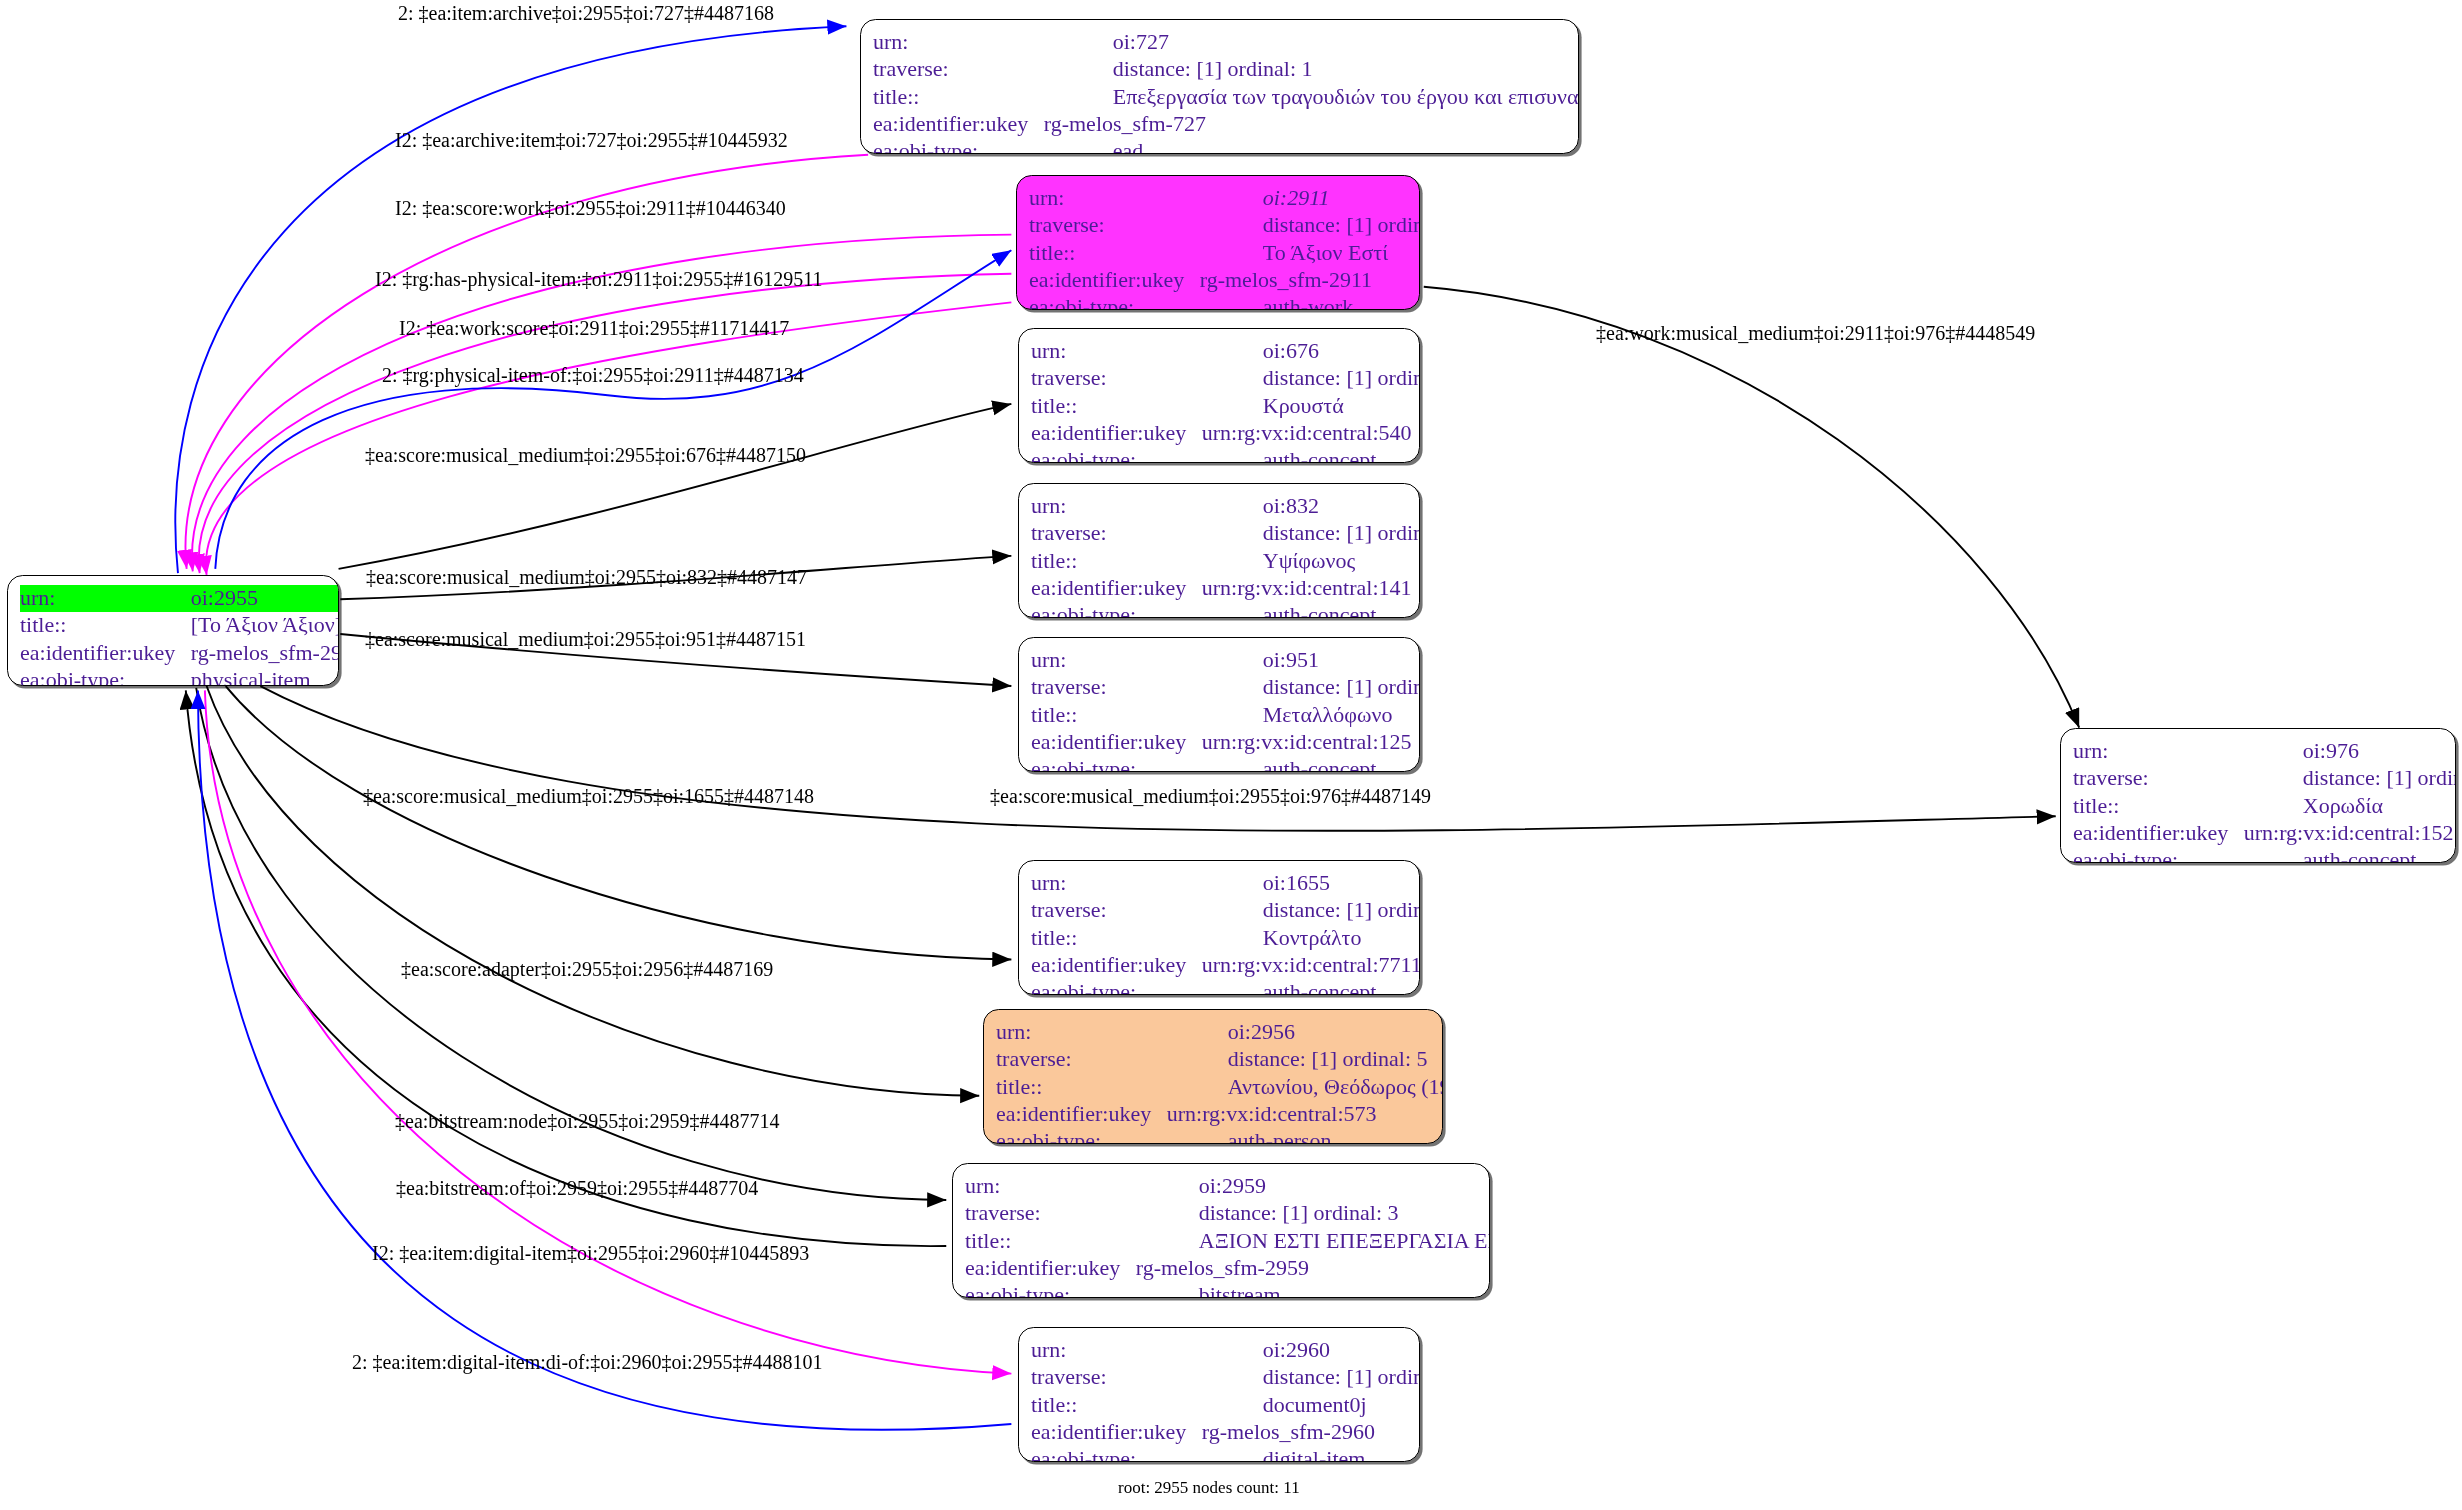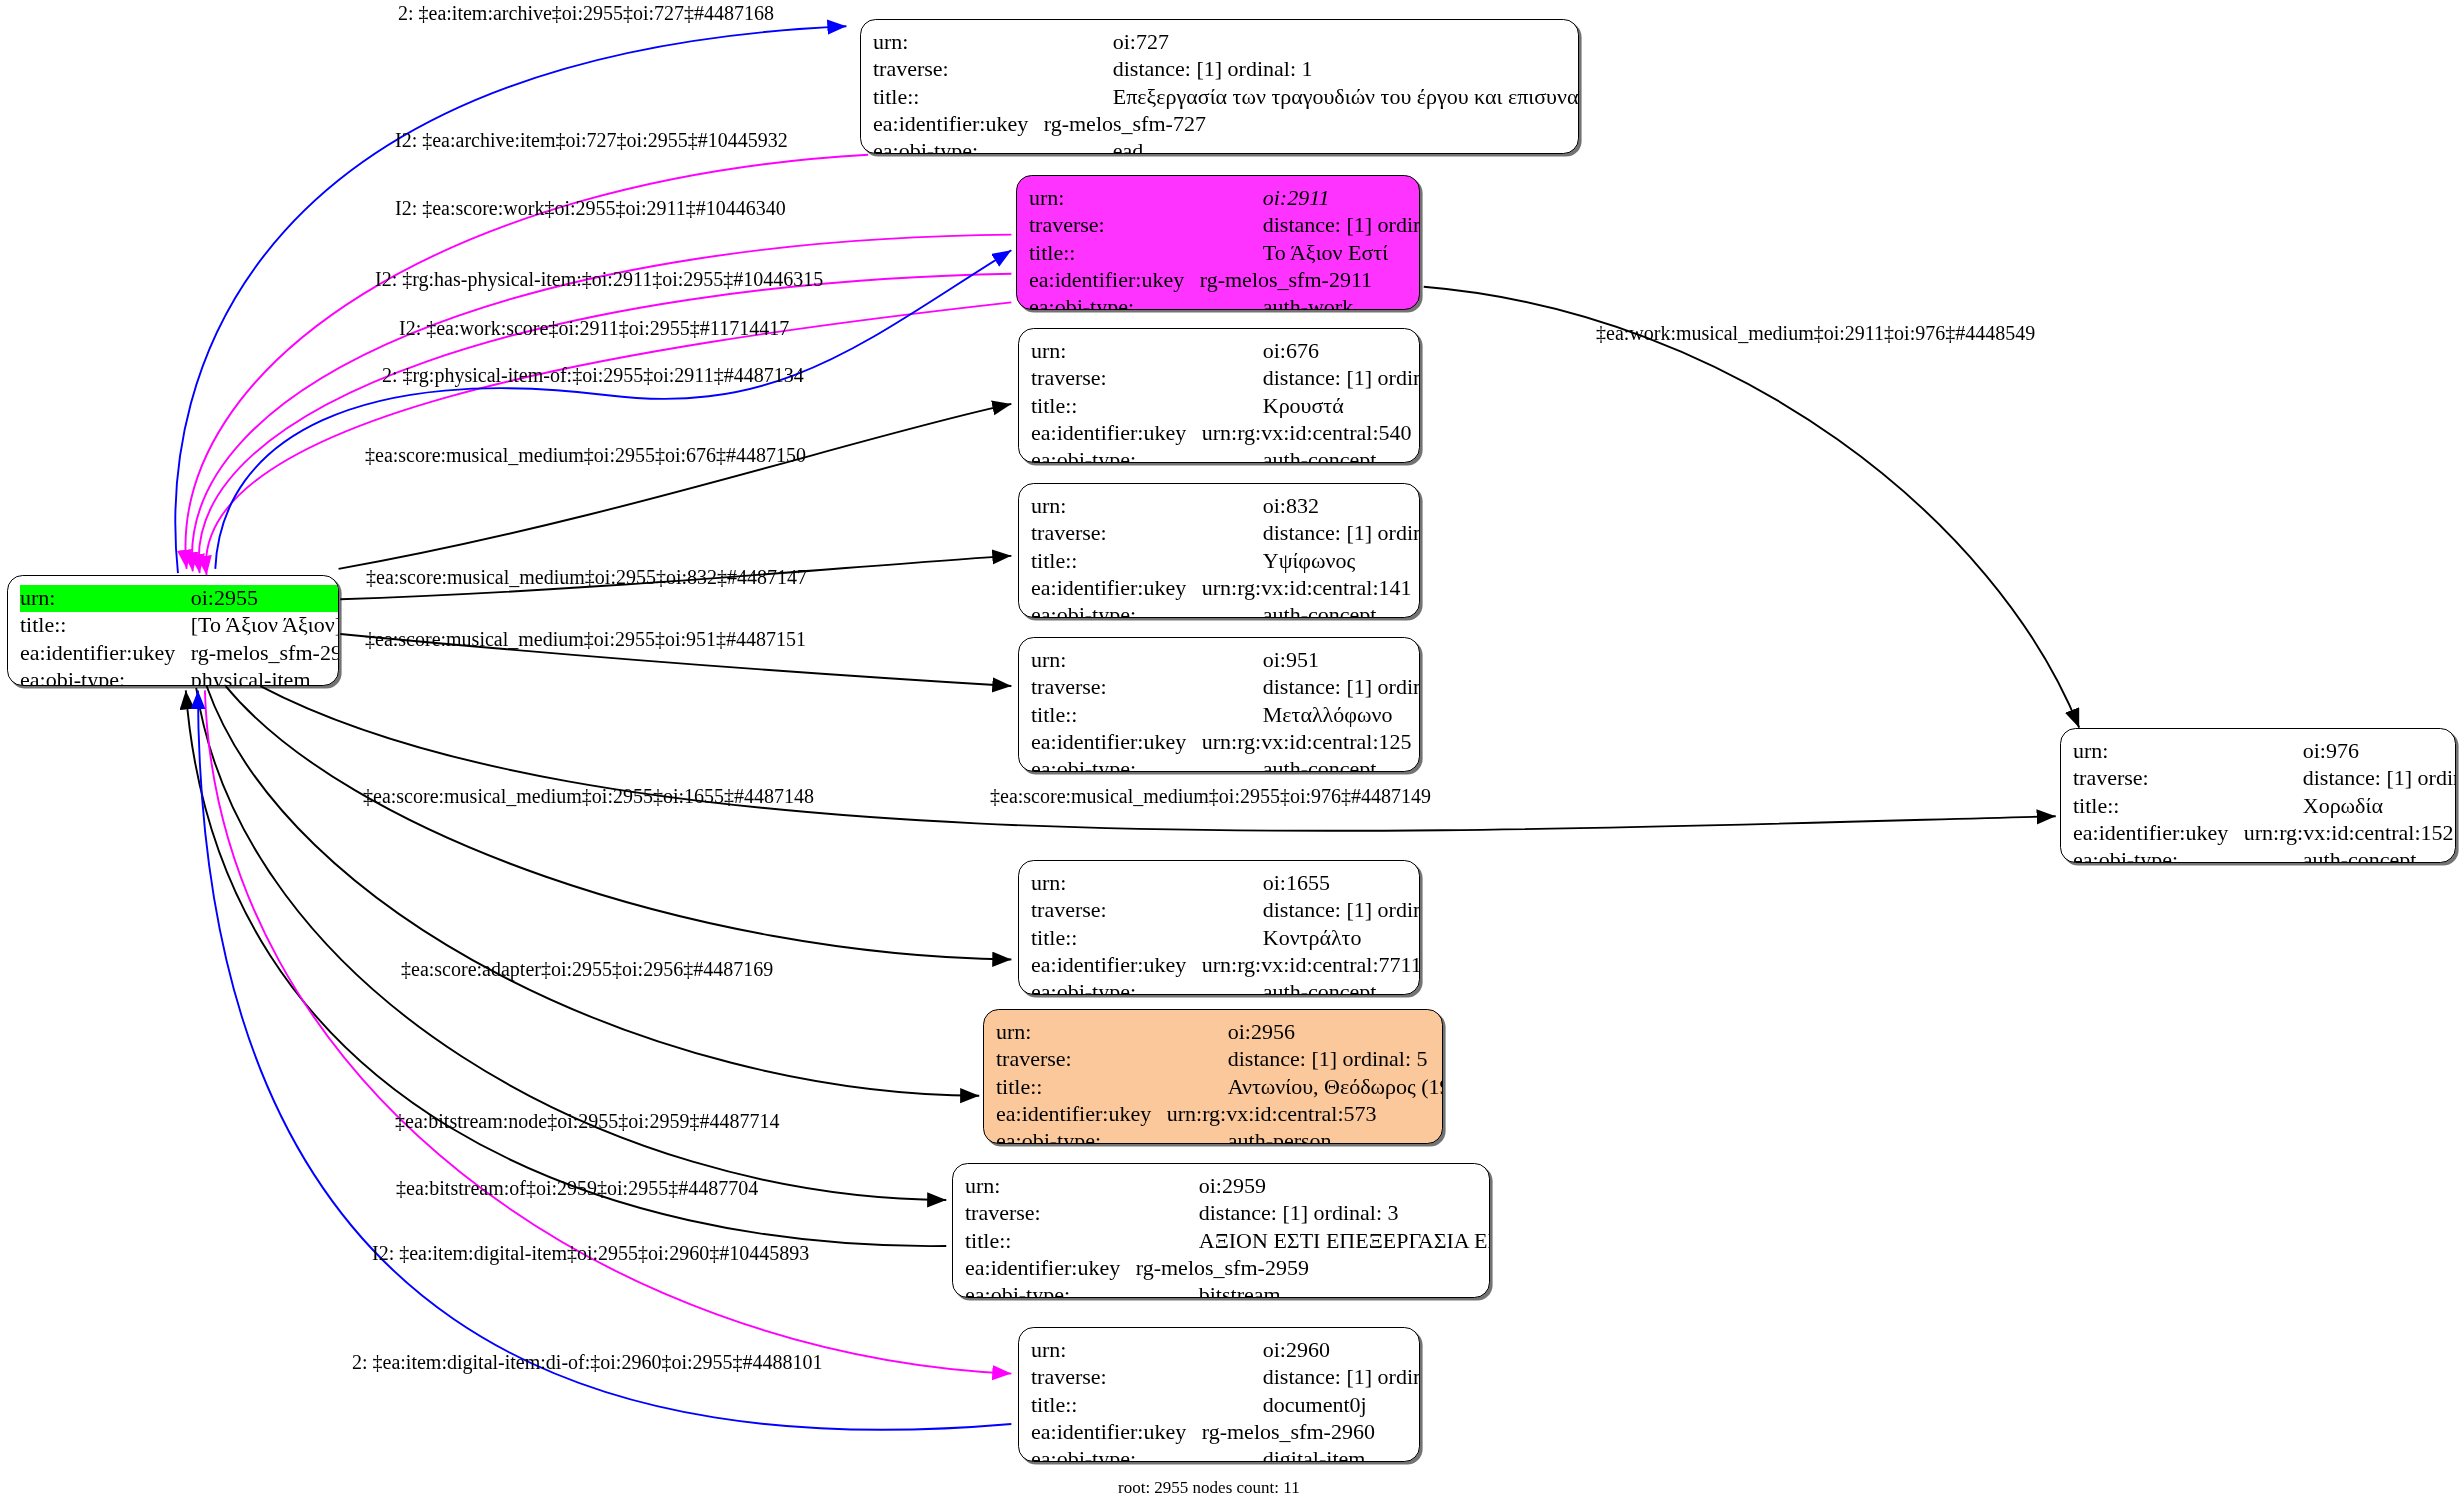--- a/index.html
+++ b/index.html
@@ -31,21 +31,21 @@
     background: #ffffff;
     overflow: hidden;
     padding: 8.7px 12px 10.4px 12px;
   }
   .node.shadow { box-shadow: 2.6px 2.6px 0 rgba(0,0,0,0.55); }
   .node table {
     border-collapse: collapse;
     border-spacing: 0;
     font-size: 22px;
     line-height: 1.0;
-    color: #000000;
+    color: #4c1d95;
   }
   .node td {
     padding: 2.6px 0 2.6px 0;
     vertical-align: baseline;
     white-space: nowrap;
   }
   .node td.k { padding-right: 15.6px; }
   .node td.v { }
   .node .hl-cell { background: #00ff00; }
   .node.magenta { background: #ff33ff; }
@@ -407,21 +407,21 @@
         <td class="k">ea:obj-type:</td>
         <td class="v" style="padding-left:61px;">digital-item</td>
       </tr>
     </tbody>
       </table>
   </div>
 
   <div class="edge-label" style="left:398px;  top:2.6px;">2: ‡ea:item:archive‡oi:2955‡oi:727‡#4487168</div>
   <div class="edge-label" style="left:395px;  top:130px;">I2: ‡ea:archive:item‡oi:727‡oi:2955‡#10445932</div>
   <div class="edge-label" style="left:395px;  top:198px;">I2: ‡ea:score:work‡oi:2955‡oi:2911‡#10446340</div>
-  <div class="edge-label" style="left:375px;  top:269px;">I2: ‡rg:has-physical-item:‡oi:2911‡oi:2955‡#10446315</div>
+  <div class="edge-label" style="left:375px;  top:269px;">I2: ‡rg:has-physical-item:‡oi:2911‡oi:2955‡#16129511</div>
   <div class="edge-label" style="left:399px;  top:318px;">I2: ‡ea:work:score‡oi:2911‡oi:2955‡#11714417</div>
   <div class="edge-label" style="left:382px;  top:365px;">2: ‡rg:physical-item-of:‡oi:2955‡oi:2911‡#4487134</div>
   <div class="edge-label" style="left:365px;  top:445px;">‡ea:score:musical_medium‡oi:2955‡oi:676‡#4487150</div>
   <div class="edge-label" style="left:366px;  top:567px;">‡ea:score:musical_medium‡oi:2955‡oi:832‡#4487147</div>
   <div class="edge-label" style="left:365px;  top:629px;">‡ea:score:musical_medium‡oi:2955‡oi:951‡#4487151</div>
   <div class="edge-label" style="left:990px; top:786px;">‡ea:score:musical_medium‡oi:2955‡oi:976‡#4487149</div>
   <div class="edge-label" style="left:363px;  top:786px;">‡ea:score:musical_medium‡oi:2955‡oi:1655‡#4487148</div>
   <div class="edge-label" style="left:401px;  top:959px;">‡ea:score:adapter‡oi:2955‡oi:2956‡#4487169</div>
   <div class="edge-label" style="left:395px;  top:1111px;">‡ea:bitstream:node‡oi:2955‡oi:2959‡#4487714</div>
   <div class="edge-label" style="left:396px;  top:1178px;">‡ea:bitstream:of‡oi:2959‡oi:2955‡#4487704</div>

